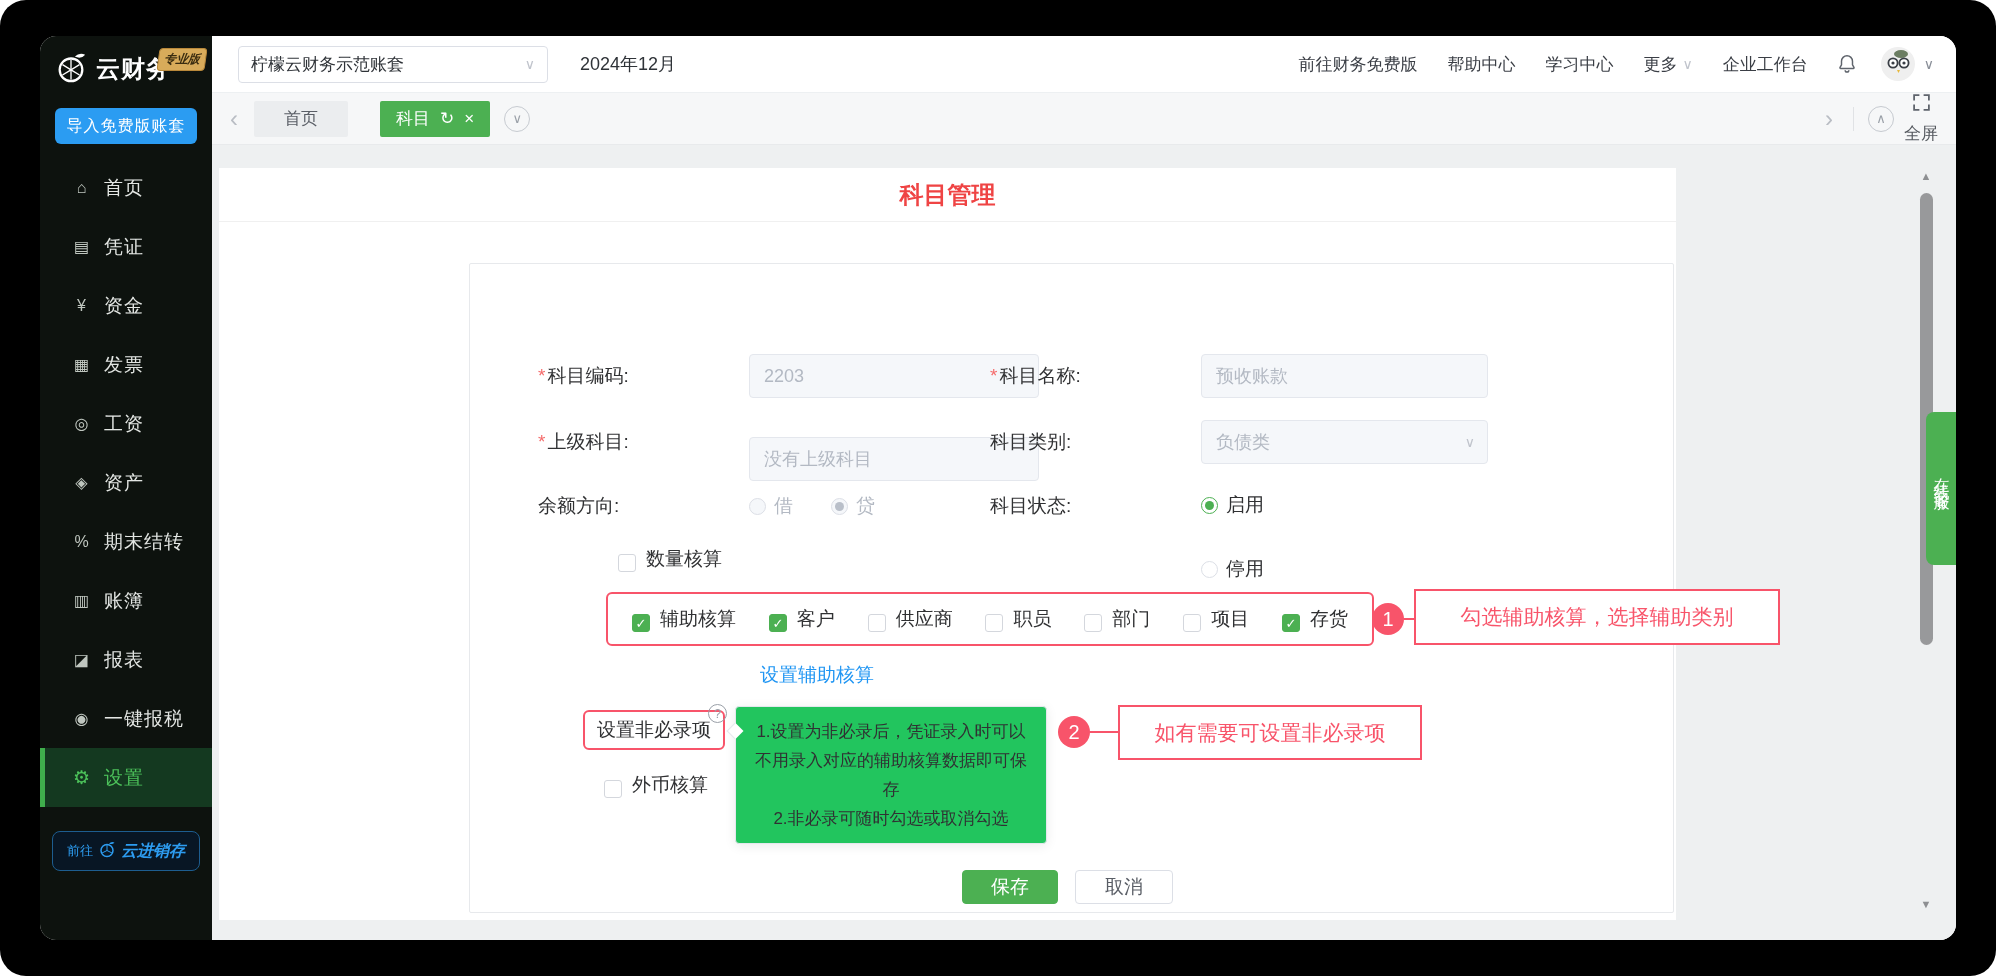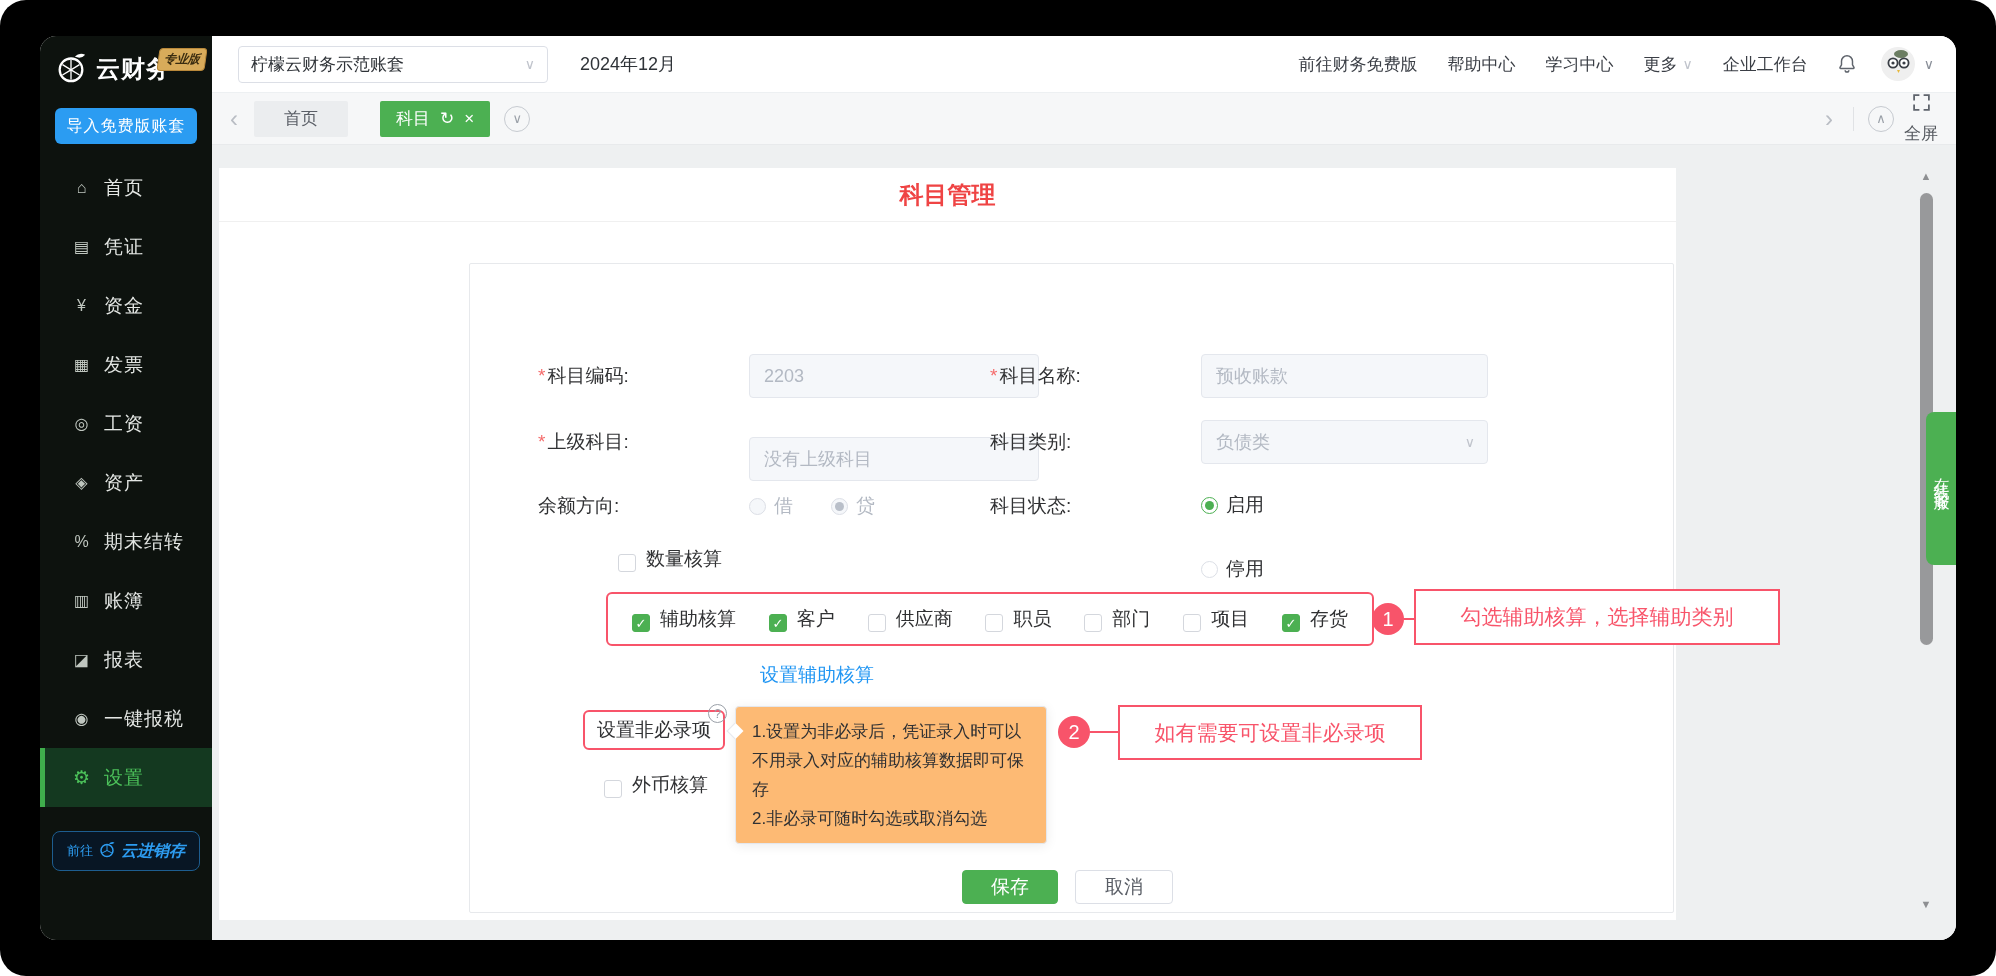--- a/index.html
+++ b/index.html
@@ -74,21 +74,21 @@
 
   .cb-item { display:flex; align-items:flex-end; gap:10px; font-size:19px; color:#303133; cursor:pointer; }
   .cbox { width:18px; height:18px; border:1.5px solid #d4d7dd; border-radius:3px; background:#fff; display:flex; align-items:center; justify-content:center; color:#fff; font-size:13px; font-weight:bold; }
   .cb-item.checked .cbox { background:#4cb052; border-color:#4cb052; }
 
   .aux-box { left:387px; top:424px; width:768px; height:54px; border:2px solid #f8546a; border-radius:6px; display:flex; align-items:center; justify-content:space-between; padding:0 24px; background:#fff; }
   .aux-link { left:541px; top:494px; font-size:19px; color:#2196f3; cursor:pointer; }
 
   .opt-box { left:364px; top:542px; height:40px; border:2px solid #f8546a; border-radius:6px; padding:0 12px; line-height:36px; font-size:19px; color:#303133; background:#fff; }
   .q-icon { left:489px; top:536px; width:19px; height:19px; border:1.5px solid #9aa0a8; border-radius:50%; color:#9aa0a8; font-size:13px; display:flex; align-items:center; justify-content:center; cursor:pointer; }
-  .tooltip { left:516px; top:538px; width:312px; background:#fdba74; border:1px solid #e4e7ed; border-radius:4px; box-shadow:0 2px 12px rgba(0,0,0,.08); padding:10px 16px; font-size:17px; line-height:29px; color:#303133; }
+  .tooltip { left:516px; top:538px; width:312px; background:#22c55e; border:1px solid #e4e7ed; border-radius:4px; box-shadow:0 2px 12px rgba(0,0,0,.08); padding:10px 16px; font-size:17px; line-height:29px; color:#303133;text-align:center; }
   .tooltip .arrow { position:absolute; left:-7px; top:18px; width:12px; height:12px; background:#fff; border-left:1px solid #e4e7ed; border-bottom:1px solid #e4e7ed; transform:rotate(45deg); }
 
   .btn { height:34px; border-radius:4px; font-size:19px; display:flex; align-items:center; justify-content:center; cursor:pointer; }
   .btn-save { left:743px; top:702px; width:96px; background:#4cb052; color:#fff; border:1px solid #4cb052; }
   .btn-cancel { left:856px; top:702px; width:98px; background:#fff; color:#5a5e66; border:1px solid #dcdfe6; }
 
   
   .ann-circle { width:32px; height:32px; background:#f8546a; border-radius:50%; color:#fff; font-size:20px; display:flex; align-items:center; justify-content:center; z-index:5; }
   .ann-line { height:2px; background:#f8546a; z-index:5; }
   .ann-box { border:2px solid #f8546a; background:#fff; display:flex; align-items:center; justify-content:center; color:#f8546a; font-size:21px; z-index:5; white-space:nowrap; }

